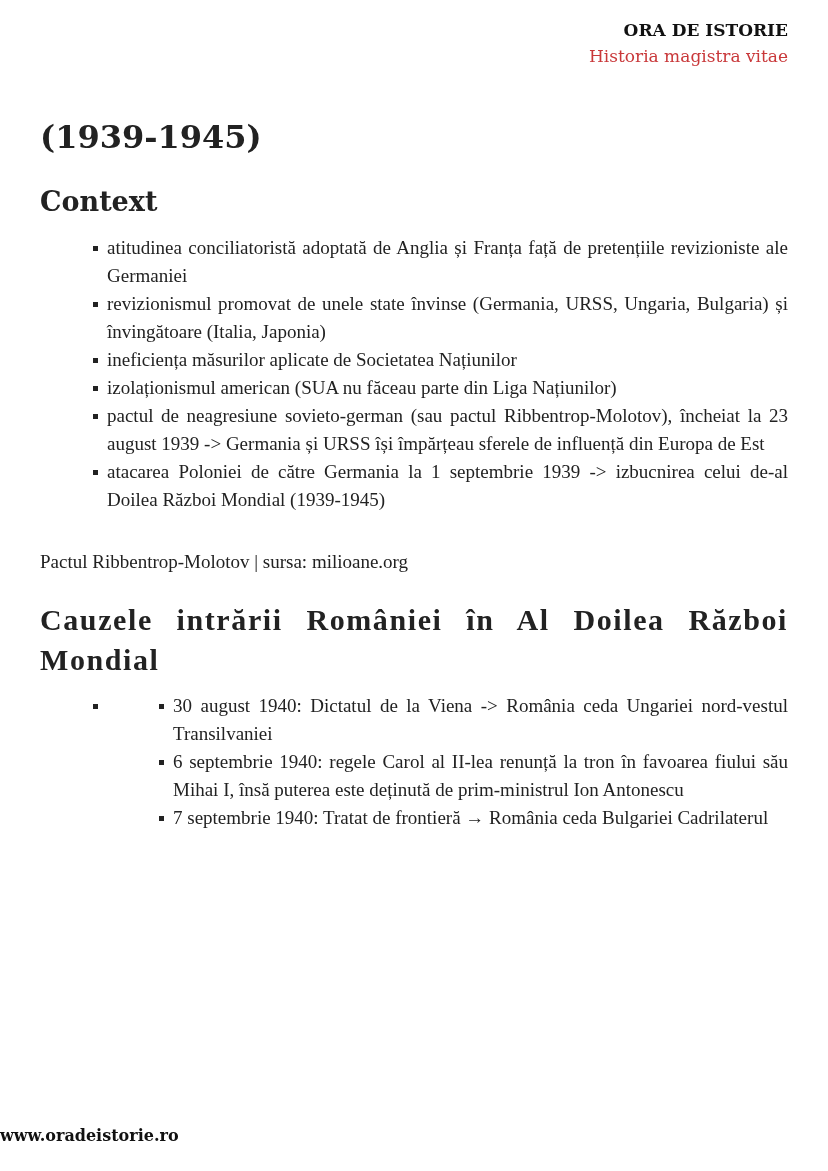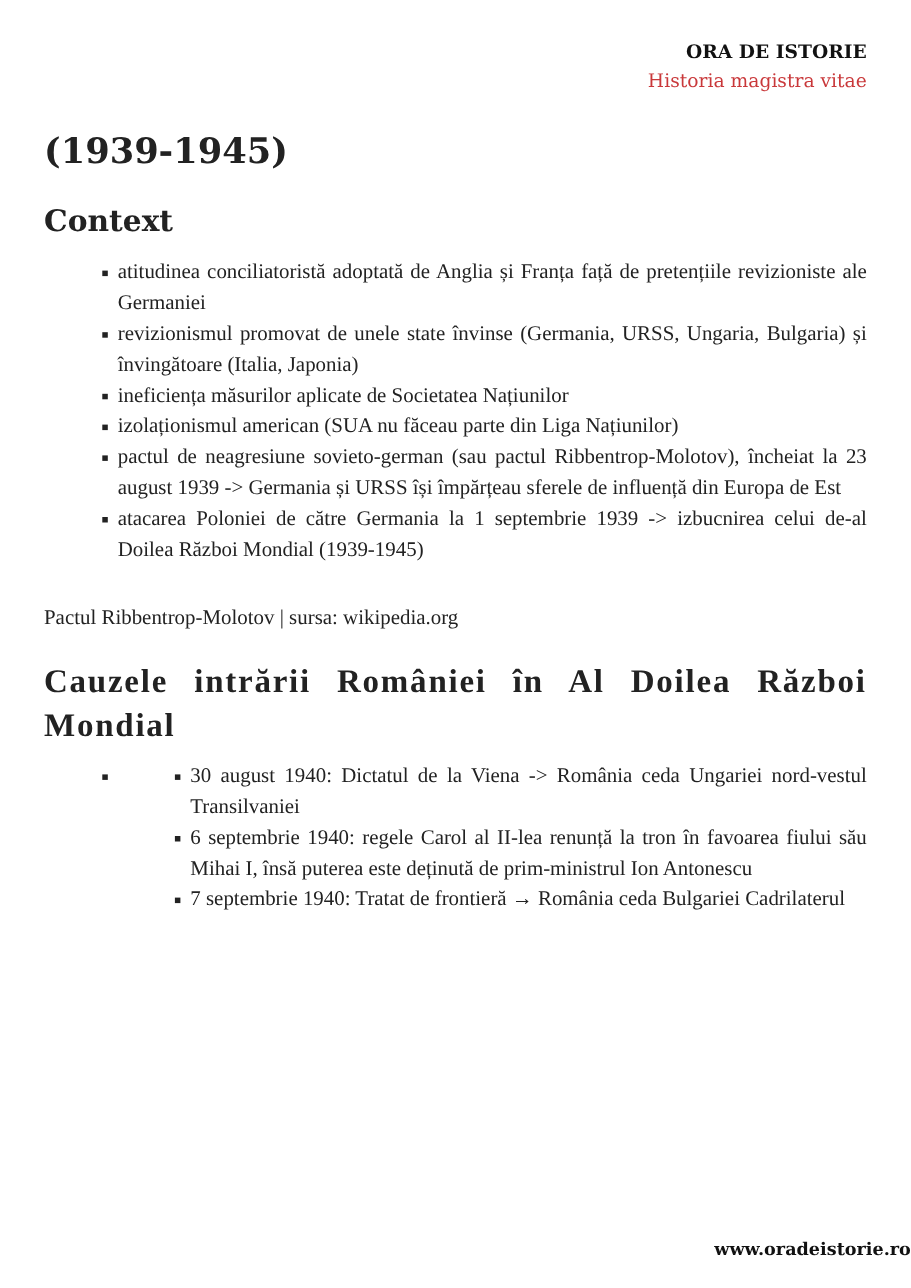--- a/index.html
+++ b/index.html
@@ -10,21 +10,21 @@
     body {
       width: 828px;
       height: 1171px;
       position: relative;
       overflow: hidden;
       font-family: "DejaVu Serif", serif;
       color: #222222;
     }
     .page-header {
       position: absolute;
-      top: 36px;
+      top: 18px;
       right: 40px;
       text-align: right;
     }
     .site-name {
       font-family: "DejaVu Serif", serif;
       font-weight: bold;
       font-size: 17px;
       color: #111111;
       line-height: 24px;
     }
@@ -101,21 +101,21 @@
       font-size: 19px;
       line-height: 28px;
       margin-top: 34px;
       color: #222222;
     }
     .footer {
       position: absolute;
       left: 0;
       width: 828px;
       top: 1126px;
-      text-align: right;
+      text-align: left;
       font-family: "DejaVu Serif", serif;
       font-weight: bold;
       font-size: 16px;
       color: #111111;
     }
   </style>
 </head>
 <body>
 
 <div class="page-header">
@@ -129,21 +129,21 @@
   <h2 class="section-title context-title">Context</h2>
   <ul class="bullets">
     <li><span class="bullet"></span><span>atitudinea conciliatoristă adoptată de Anglia și Franța față de pretențiile revizioniste ale Germaniei</span></li>
     <li><span class="bullet"></span><span>revizionismul promovat de unele state învinse (Germania, URSS, Ungaria, Bulgaria) și învingătoare (Italia, Japonia)</span></li>
     <li><span class="bullet"></span><span>ineficiența măsurilor aplicate de Societatea Națiunilor</span></li>
     <li><span class="bullet"></span><span>izolaționismul american (SUA nu făceau parte din Liga Națiunilor)</span></li>
     <li><span class="bullet"></span><span>pactul de neagresiune sovieto-german (sau pactul Ribbentrop-Molotov), încheiat la 23 august 1939 -&gt; Germania și URSS își împărțeau sferele de influență din Europa de Est</span></li>
     <li><span class="bullet"></span><span>atacarea Poloniei de către Germania la 1 septembrie 1939 -&gt; izbucnirea celui de-al Doilea Război Mondial (1939-1945)</span></li>
   </ul>
 
-  <div class="caption">Pactul Ribbentrop-Molotov | sursa: wikipedia.org</div>
+  <div class="caption">Pactul Ribbentrop-Molotov | sursa: milioane.org</div>
 
   <h2 class="section-title causes-title">Cauzele intrării României în Al Doilea Război Mondial</h2>
   <ul class="bullets">
     <li>
       <span class="bullet"></span>
       <ul class="sub-bullets">
         <li><span class="bullet"></span><span>30 august 1940: Dictatul de la Viena -&gt; România ceda Ungariei nord-vestul Transilvaniei</span></li>
         <li><span class="bullet"></span><span>6 septembrie 1940: regele Carol al II-lea renunță la tron în favoarea fiului său Mihai I, însă puterea este deținută de prim-ministrul Ion Antonescu</span></li>
         <li><span class="bullet"></span><span>7 septembrie 1940: Tratat de frontieră → România ceda Bulgariei Cadrilaterul</span></li>
       </ul>

